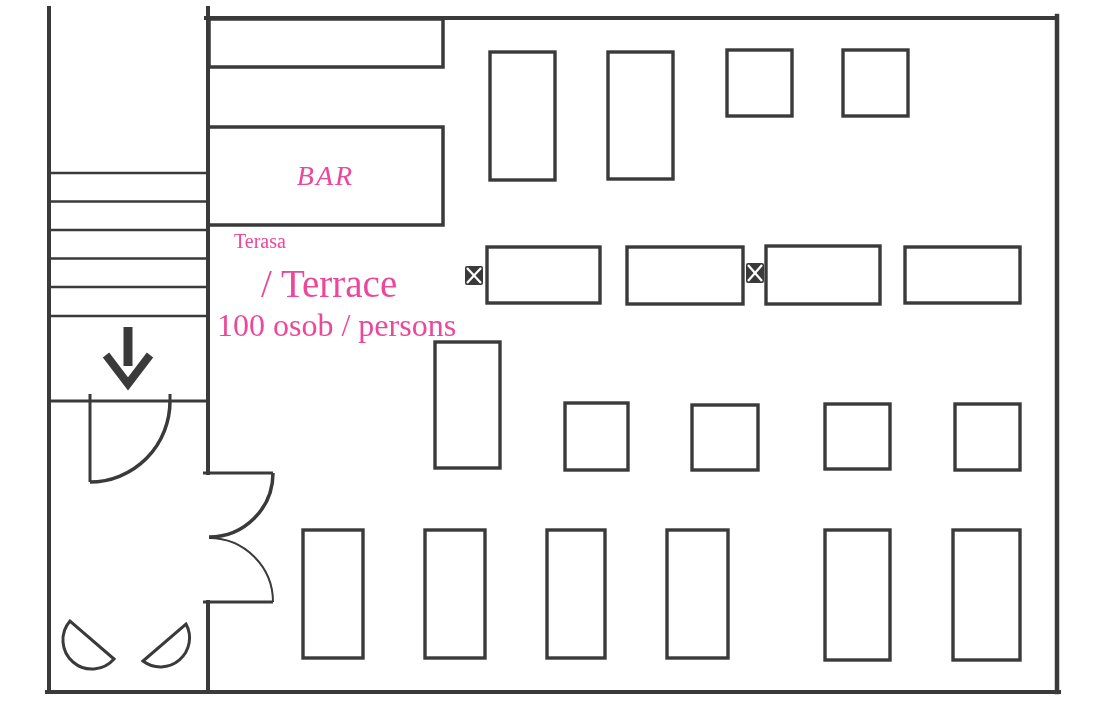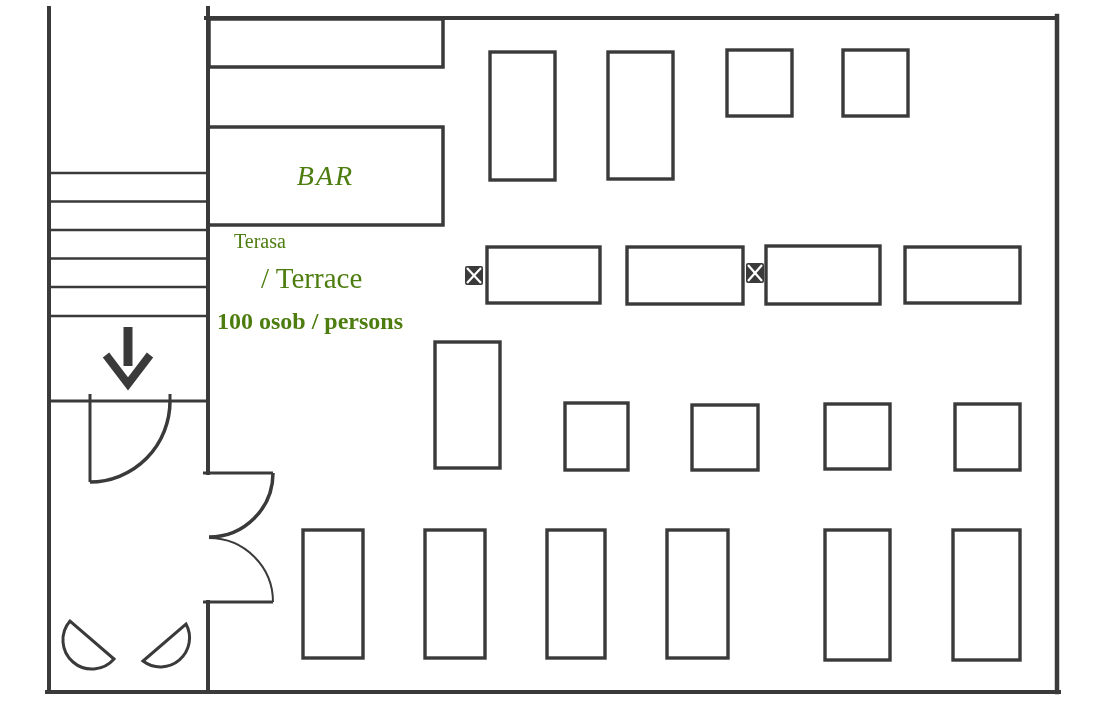--- a/index.html
+++ b/index.html
@@ -15,40 +15,40 @@
     background: #ffffff;
     overflow: hidden;
   }
   #plan-svg {
     position: absolute;
     left: 0;
     top: 0;
   }
   .label {
     position: absolute;
-    color: #4d7c0f;
+    color: #ec4899;
     line-height: 1;
     white-space: nowrap;
     user-select: none;
   }
   .bar-label {
     left: 208px;
     top: 127px;
     width: 235px;
     height: 98px;
     display: flex;
     align-items: center;
     justify-content: center;
     font-style: italic;
     font-size: 28px;
     letter-spacing: 2px;
   }
   .terasa-label   { left: 234px; top: 231px; font-size: 20px; }
-  .terrace-label  { left: 261px; top: 264px; font-size: 29px; }
-  .capacity-label { left: 217px; top: 309px; font-size: 24px; font-weight: bold; }
+  .terrace-label  { left: 261px; top: 264px; font-size: 39px; }
+  .capacity-label { left: 217px; top: 309px; font-size: 32px; }
 </style>
 </head>
 <body>
 
 <div id="stage">
 
   <svg id="plan-svg" width="1110" height="704" viewBox="0 0 1110 704">
 
     <g stroke="#3a3a3a" fill="none" stroke-linecap="square">
       <line x1="49" y1="8" x2="49" y2="692" stroke-width="4"></line>

